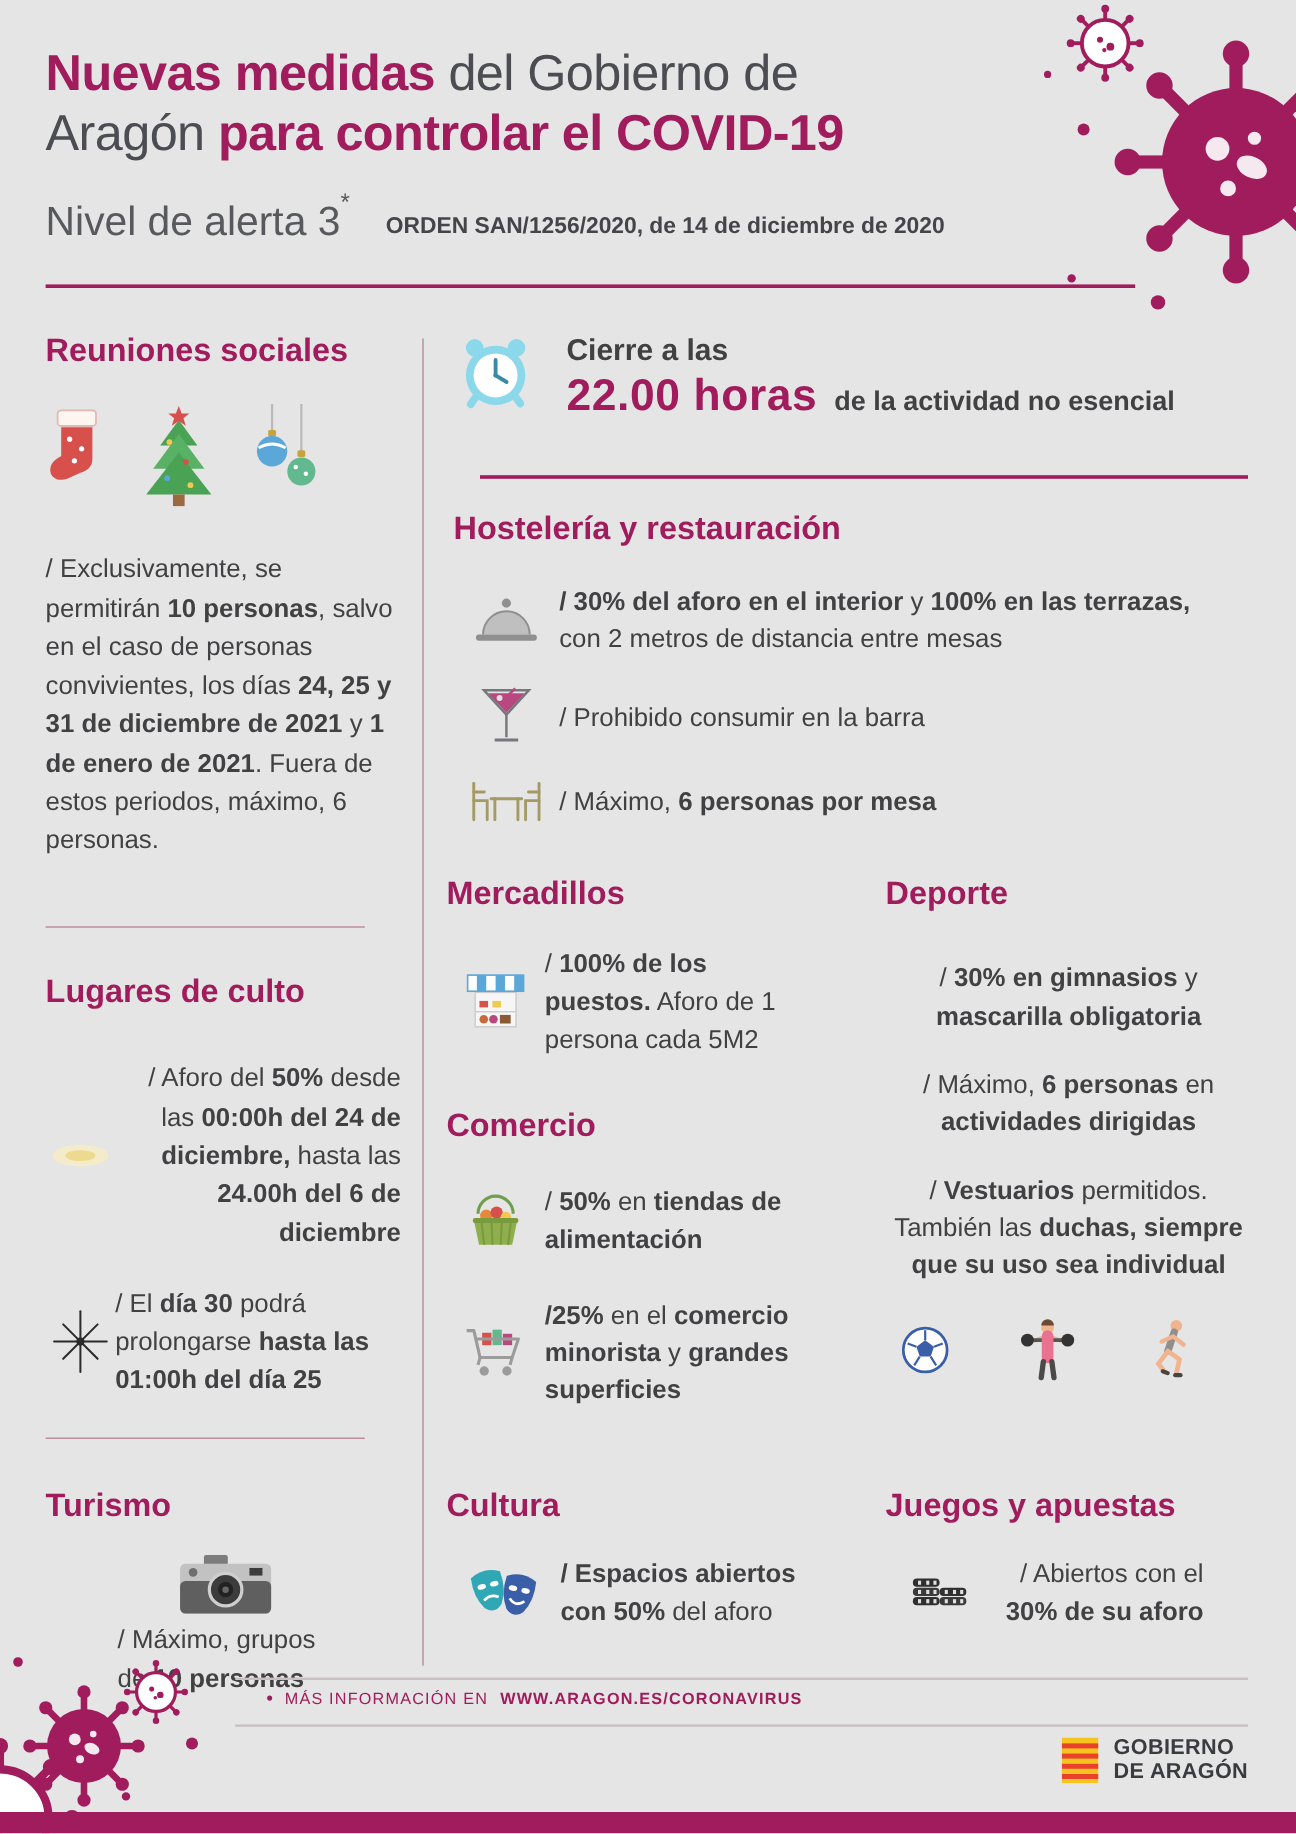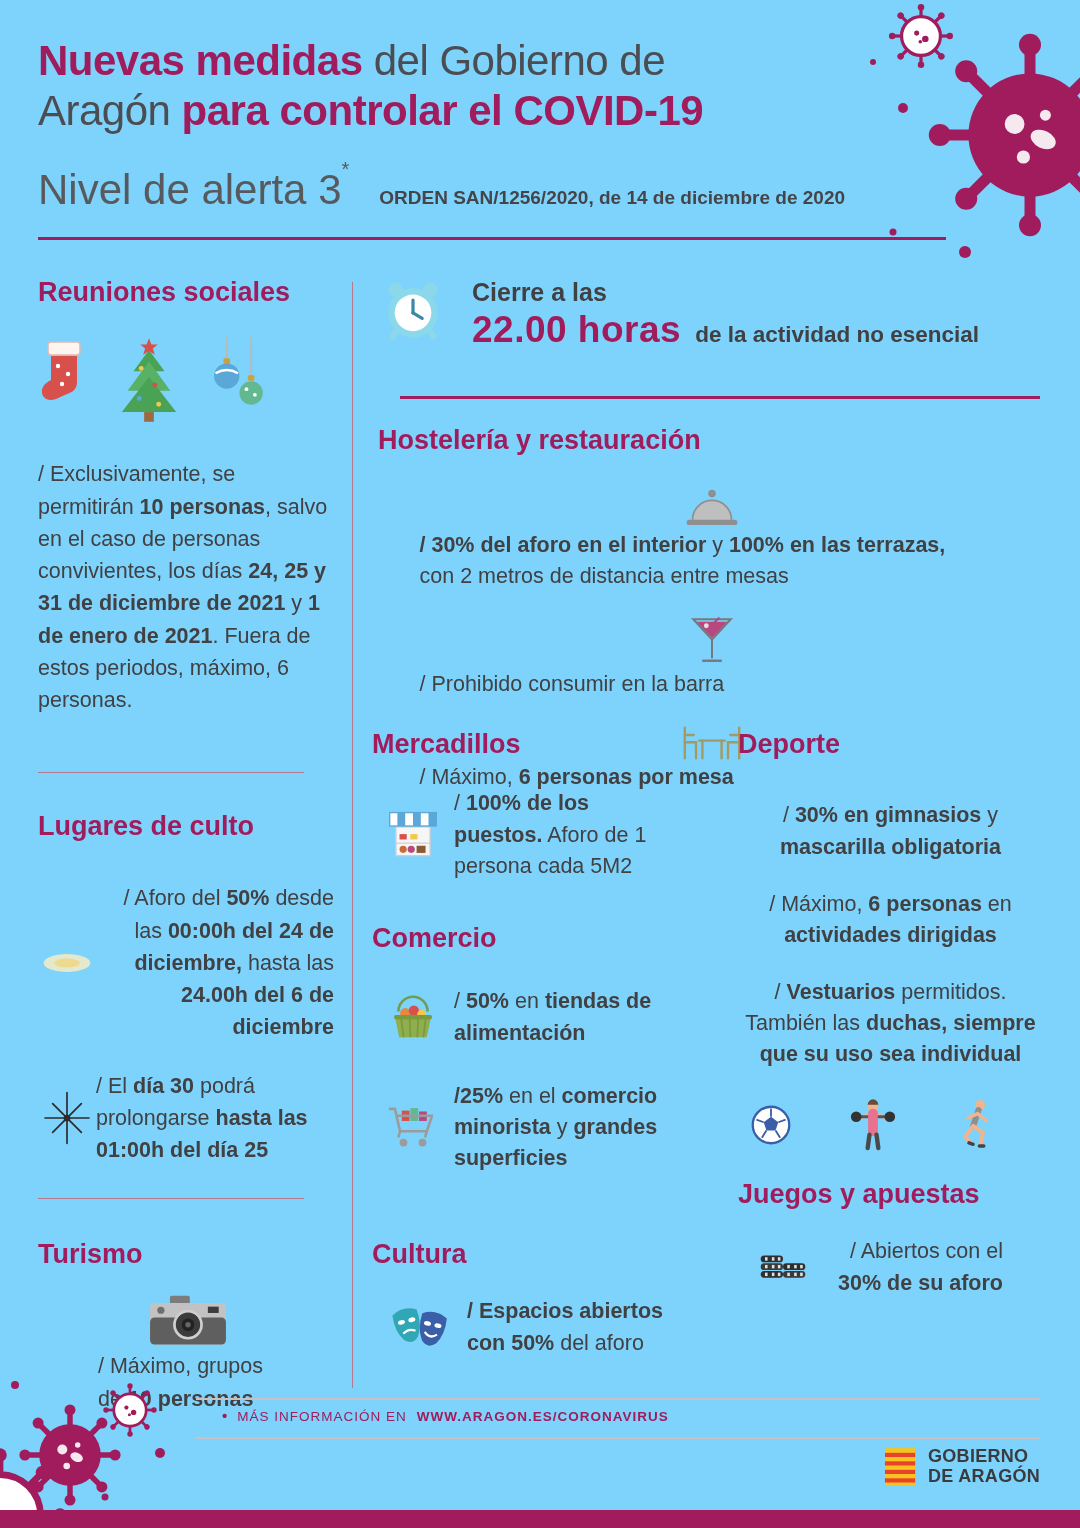--- a/index.html
+++ b/index.html
@@ -2,30 +2,30 @@
 <html style="--magenta: #a01c5c; --dark: #414042;"><head>
 <meta charset="utf-8">
 <style>
   :root{
     --magenta:#a01c5c;
     --dark:#414042;
     --rule:#b2798f;
   }
   *{margin:0;padding:0;box-sizing:border-box;}
   body{font-family:"Liberation Sans","DejaVu Sans",sans-serif;background:#ffffff;}
-  .page{position:relative;width:1080px;height:1528px;background:#7dd3fc;overflow:hidden;color:var(--dark);}
+  .page{position:relative;width:1080px;height:1528px;background:#e5e5e5;overflow:hidden;color:var(--dark);}
   .abs{position:absolute;}
   .b{font-weight:bold;}
   .mag{color:var(--magenta);}
   .dk{color:#4c4d52;}
 
   .header-title{left:38px;top:36px;width:870px;font-size:42px;line-height:1.2;font-weight:normal;color:#4c4d52;letter-spacing:-0.5px;}
   .header-title .b{font-weight:bold;}
   .alert-row{left:38px;top:166px;width:920px;display:flex;align-items:flex-end;gap:30px;}
-  .alert-level{font-size:42px;color:#58595d;}
+  .alert-level{font-size:34px;color:#58595d;}
   .alert-mark{font-size:20px;color:#58595d;vertical-align:top;position:relative;top:-8px;}
   .order-ref{font-size:19px;font-weight:bold;color:#454549;padding-bottom:5px;}
   .header-rule{left:38px;top:237px;width:908px;height:3px;background:var(--magenta);}
 
   .sec-title{color:var(--magenta);font-size:27px;font-weight:bold;line-height:1.2;}
   .body{font-size:21.5px;line-height:1.5;color:var(--dark);}
 
   .sec-reuniones{left:38px;top:276px;width:296px;}
   .xmas-row{display:flex;align-items:flex-start;gap:26px;margin-top:28px;height:96px;}
   .sec-reuniones .body{margin-top:26px;width:292px;}
@@ -50,21 +50,21 @@
 
   .closing{left:380px;top:278px;width:665px;display:flex;align-items:flex-start;}
   .closing-text{margin-left:26px;}
   .closing-line1{font-size:25px;font-weight:bold;color:var(--dark);}
   .closing-line2{display:flex;align-items:baseline;margin-top:2px;}
   .closing-time{font-size:37px;font-weight:bold;color:var(--magenta);letter-spacing:0.5px;}
   .closing-suffix{font-size:22.5px;font-weight:bold;color:var(--dark);margin-left:14px;}
   .closing-rule{left:400px;top:396px;width:640px;height:2.5px;background:var(--magenta);}
 
   .sec-hosteleria{left:378px;top:424px;width:668px;}
-  .sec-hosteleria .item{margin-top:24px;flex-direction:column;}
+  .sec-hosteleria .item{margin-top:24px;}
   .sec-hosteleria .item:first-of-type{margin-top:30px;}
   .sec-hosteleria .icon-col{width:88px;}
   .sec-hosteleria .body{width:585px;line-height:1.42;}
 
   .sec-mercadillos{left:372px;top:728px;width:300px;}
   .sec-mercadillos .item{margin-top:28px;}
   .sec-mercadillos .icon-col{width:82px;}
   .sec-mercadillos .body{width:215px;line-height:1.45;}
 
   .sec-comercio{left:372px;top:922px;width:320px;}
@@ -78,21 +78,21 @@
   .sec-cultura .icon-col{width:95px;}
   .sec-cultura .body{width:225px;line-height:1.45;}
 
   .sec-deporte{left:738px;top:728px;width:310px;}
   .sec-deporte .body{width:305px;line-height:1.45;text-align:center;}
   .sec-deporte .d1{margin-top:40px;}
   .sec-deporte .d2{margin-top:26px;}
   .sec-deporte .d3{margin-top:26px;}
   .sports-row{display:flex;align-items:center;gap:58px;margin-top:26px;padding-left:12px;}
 
-  .sec-juegos{left:738px;top:1178px;width:310px;}
+  .sec-juegos{left:738px;top:1238px;width:310px;}
   .sec-juegos .item{margin-top:26px;text-align:right;}
   .sec-juegos .icon-col{width:90px;}
   .sec-juegos .body{width:175px;line-height:1.45;}
 
   .sec-culto .icon-col{width:58px;}
   .sec-turismo .icon-col{width:92px;}
 
   .foot-rule{height:1.5px;background:#c9c0c4;}
   .foot-rule-a{left:196px;top:1398px;width:844px;}
   .foot-rule-b{left:196px;top:1437px;width:844px;}

